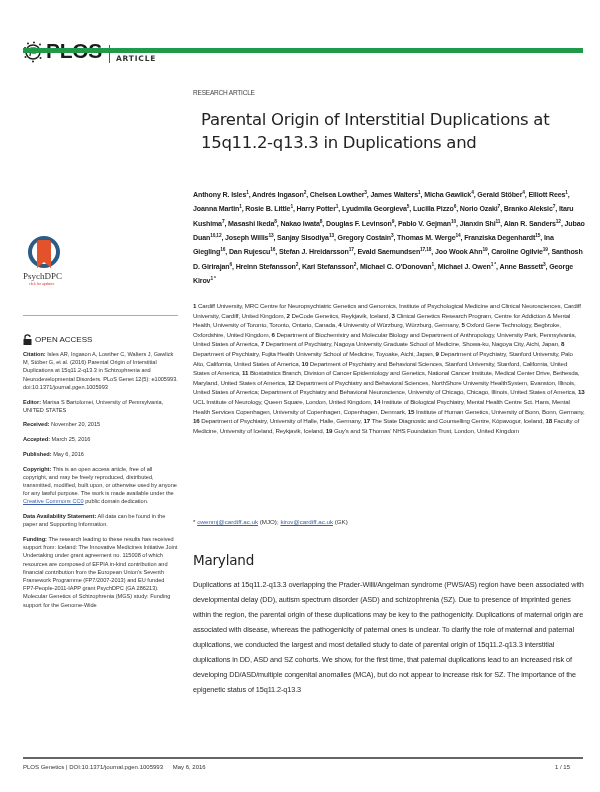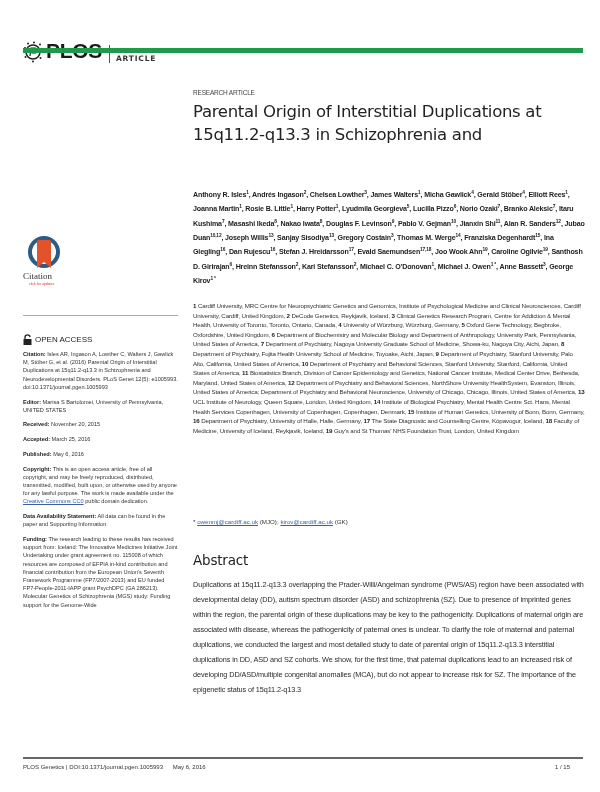--- a/index.html
+++ b/index.html
@@ -25,21 +25,21 @@
   .lock-icon { width: 9px; height: 11px; margin-right: 3px; }
   .oa-text { font-size: 8px; color: #222; }
 
   .meta { position: absolute; left: 0; top: 150px; width: 155px; font-size: 5.6px; line-height: 8.2px; color: #333; }
   .meta p { margin: 0 0 6.5px 0; }
   .meta b { color: #222; }
   .meta a { color: #3a5ea8; text-decoration: underline; }
 
   .main { position: absolute; left: 193px; top: 0; width: 395px; }
   .article-type { position: absolute; left: 0; top: 89px; font-size: 6.5px; color: #444; letter-spacing: -0.2px; }
-  .title { position: absolute; left: 0; top: 101px; width: 395px; font-family: "DejaVu Sans", sans-serif; font-size: 16.5px; line-height: 22.5px; color: #222; letter-spacing: -0.3px; margin: 0; font-weight: normal; }
+  .title { position: absolute; left: 0; top: 101px; width: 395px; font-family: "DejaVu Sans", sans-serif; font-size: 16.5px; line-height: 22.5px; color: #222; letter-spacing: -0.3px; margin: 8px; font-weight: normal; }
   .authors { position: absolute; left: 0; top: 187px; width: 392px; font-size: 7.1px; line-height: 11px; font-weight: bold; color: #222; letter-spacing: -0.15px; }
   .authors sup { font-size: 4.8px; font-weight: bold; }
   .affils { position: absolute; left: 0; top: 301px; width: 392px; font-size: 6.2px; line-height: 9.6px; color: #333; letter-spacing: -0.15px; }
   .affils b { color: #222; }
   .corresp { position: absolute; left: 0; top: 518px; font-size: 6.2px; color: #333; }
   .corresp a { color: #3a5ea8; text-decoration: underline; }
   .abstract-h { position: absolute; left: 0; top: 552px; font-family: "DejaVu Sans", sans-serif; font-size: 13.5px; color: #222; letter-spacing: -0.2px; margin: 0; font-weight: normal; }
   .abstract-body { position: absolute; left: 0; top: 577px; width: 395px; font-size: 7.3px; line-height: 15px; color: #2a2a2a; letter-spacing: -0.1px; }
   .footer-rule-long { position: absolute; left: 23px; top: 757px; width: 560px; height: 2px; background: #666; }
   .footer-left { position: absolute; left: 23px; top: 764px; font-size: 6px; color: #333; }
@@ -67,21 +67,21 @@
     <span class="logo-sep"></span>
     <span class="logo-journal">ARTICLE</span>
   </div>
 </div>
 <div class="green-bar"></div>
 
 <div class="sidebar">
   <div class="crossmark">
     <div class="cm-circle"></div>
     <div class="cm-ribbon"></div>
-    <div class="cm-label">Citation</div>
+    <div class="cm-label">PsychDPC</div>
     <div class="cm-sub">click for updates</div>
   </div>
 
   <div class="side-rule" style="top:115px;"></div>
   <div class="open-access">
     <svg class="lock-icon" viewBox="0 0 9 11">
       <path d="M2 5 V3 Q2 0.8 4.5 0.8 Q7 0.8 7 3" fill="none" stroke="#222" stroke-width="1.3"></path>
       <rect x="0.5" y="5" width="8" height="6" fill="#222"></rect>
     </svg>
     <span class="oa-text">OPEN ACCESS</span>
@@ -122,35 +122,35 @@
       <b>Funding:</b>
       <span>The research leading to these results has received support from: Iceland: The Innovative Medicines Initiative Joint Undertaking under grant agreement no. 115008 of which resources are composed of EFPIA in-kind contribution and financial contribution from the European Union's Seventh Framework Programme (FP7/2007-2013) and EU funded FP7-People-2011-IAPP grant PsychDPC (GA 286213). Molecular Genetics of Schizophrenia (MGS) study: Funding support for the Genome-Wide</span>
     </p>
   </div>
 </div>
 
 <div class="main">
   <div class="article-type">RESEARCH ARTICLE</div>
   <h1 class="title">
     <span>Parental Origin of Interstitial Duplications at</span><br>
-    <span>15q11.2-q13.3 in Schizophrenia and</span><br>
+    <span>15q11.2-q13.3 in Duplications and</span><br>
   </h1>
 
   <div class="authors" id="authors"><span>Anthony R. Isles</span><sup>1</sup>, <span>Andrés Ingason</span><sup>2</sup>, <span>Chelsea Lowther</span><sup>3</sup>, <span>James Walters</span><sup>1</sup>, <span>Micha Gawlick</span><sup>4</sup>, <span>Gerald Stöber</span><sup>4</sup>, <span>Elliott Rees</span><sup>1</sup>, <span>Joanna Martin</span><sup>1</sup>, <span>Rosie B. Little</span><sup>1</sup>, <span>Harry Potter</span><sup>1</sup>, <span>Lyudmila Georgieva</span><sup>5</sup>, <span>Lucilla Pizzo</span><sup>6</sup>, <span>Norio Ozaki</span><sup>7</sup>, <span>Branko Aleksic</span><sup>7</sup>, <span>Itaru Kushima</span><sup>7</sup>, <span>Masashi Ikeda</span><sup>8</sup>, <span>Nakao Iwata</span><sup>8</sup>, <span>Douglas F. Levinson</span><sup>9</sup>, <span>Pablo V. Gejman</span><sup>10</sup>, <span>Jianxin Shi</span><sup>11</sup>, <span>Alan R. Sanders</span><sup>12</sup>, <span>Jubao Duan</span><sup>10,12</sup>, <span>Joseph Willis</span><sup>13</sup>, <span>Sanjay Sisodiya</span><sup>13</sup>, <span>Gregory Costain</span><sup>3</sup>, <span>Thomas M. Werge</span><sup>14</sup>, <span>Franziska Degenhardt</span><sup>15</sup>, <span>Ina Giegling</span><sup>16</sup>, <span>Dan Rujescu</span><sup>16</sup>, <span>Stefan J. Hreidarsson</span><sup>17</sup>, <span>Evald Saemundsen</span><sup>17,18</sup>, <span>Joo Wook Ahn</span><sup>19</sup>, <span>Caroline Ogilvie</span><sup>19</sup>, <span>Santhosh D. Girirajan</span><sup>6</sup>, <span>Hreinn Stefansson</span><sup>2</sup>, <span>Kari Stefansson</span><sup>2</sup>, <span>Michael C. O'Donovan</span><sup>1</sup>, <span>Michael J. Owen</span><sup>1 *</sup>, <span>Anne Bassett</span><sup>3</sup>, <span>George Kirov</span><sup>1 *</sup></div>
   <div class="affils" id="affils"><b>1 </b><span> Cardiff University, MRC Centre for Neuropsychiatric Genetics and Genomics, Institute of Psychological Medicine and Clinical Neurosciences, Cardiff University, Cardiff, United Kingdom, </span><b>2 </b><span> DeCode Genetics, Reykjavik, Iceland, </span><b>3 </b><span> Clinical Genetics Research Program, Centre for Addiction &amp; Mental Health, University of Toronto, Toronto, Ontario, Canada, </span><b>4 </b><span> University of Würzburg, Würzburg, Germany, </span><b>5 </b><span> Oxford Gene Technology, Begbroke, Oxfordshire, United Kingdom, </span><b>6 </b><span> Department of Biochemistry and Molecular Biology and Department of Anthropology, University Park, Pennsylvania, United States of America, </span><b>7 </b><span> Department of Psychiatry, Nagoya University Graduate School of Medicine, Showa-ku, Nagoya City, Aichi, Japan, </span><b>8 </b><span> Department of Psychiatry, Fujita Health University School of Medicine, Toyoake, Aichi, Japan, </span><b>9 </b><span> Department of Psychiatry, Stanford University, Palo Alto, California, United States of America, </span><b>10 </b><span> Department of Psychiatry and Behavioral Sciences, Stanford University, Stanford, California, United States of America, </span><b>11 </b><span> Biostatistics Branch, Division of Cancer Epidemiology and Genetics, National Cancer Institute, Medical Center Drive, Bethesda, Maryland, United States of America, </span><b>12 </b><span> Department of Psychiatry and Behavioral Sciences, NorthShore University HealthSystem, Evanston, Illinois, United States of America; Department of Psychiatry and Behavioral Neuroscience, University of Chicago, Chicago, Illinois, United States of America, </span><b>13 </b><span> UCL Institute of Neurology, Queen Square, London, United Kingdom, </span><b>14 </b><span> Institute of Biological Psychiatry, Mental Health Centre Sct. Hans, Mental Health Services Copenhagen, University of Copenhagen, Copenhagen, Denmark, </span><b>15 </b><span> Institute of Human Genetics, University of Bonn, Bonn, Germany, </span><b>16 </b><span> Department of Psychiatry, University of Halle, Halle, Germany, </span><b>17 </b><span> The State Diagnostic and Counselling Centre, Kópavogur, Iceland, </span><b>18 </b><span> Faculty of Medicine, University of Iceland, Reykjavik, Iceland, </span><b>19 </b><span> Guy's and St Thomas' NHS Foundation Trust, London, United Kingdom </span></div>
 
   <div class="corresp">
     <span>*</span>
     <a>owenmj@cardiff.ac.uk</a>
     <span>(MJO);</span>
     <a>kirov@cardiff.ac.uk</a>
     <span>(GK)</span>
   </div>
 
-  <h2 class="abstract-h">Abstract</h2>
+  <h2 class="abstract-h">Maryland</h2>
   <div class="abstract-body">Duplications at 15q11.2-q13.3 overlapping the Prader-Willi/Angelman syndrome (PWS/AS) region have been associated with developmental delay (DD), autism spectrum disorder (ASD) and schizophrenia (SZ). Due to presence of imprinted genes within the region, the parental origin of these duplications may be key to the pathogenicity. Duplications of maternal origin are associated with disease, whereas the pathogenicity of paternal ones is unclear. To clarify the role of maternal and paternal duplications, we conducted the largest and most detailed study to date of parental origin of 15q11.2-q13.3 interstitial duplications in DD, ASD and SZ cohorts. We show, for the first time, that paternal duplications lead to an increased risk of developing DD/ASD/multiple congenital anomalies (MCA), but do not appear to increase risk for SZ. The importance of the epigenetic status of 15q11.2-q13.3</div>
 </div>
 
 <div class="footer-rule-long"></div>
 <div class="footer-left">
   <span>PLOS Genetics | DOI:10.1371/journal.pgen.1005993</span>
   <span class="date">May 6, 2016</span>
 </div>
 <div class="footer-right">1 / 15</div>
 

